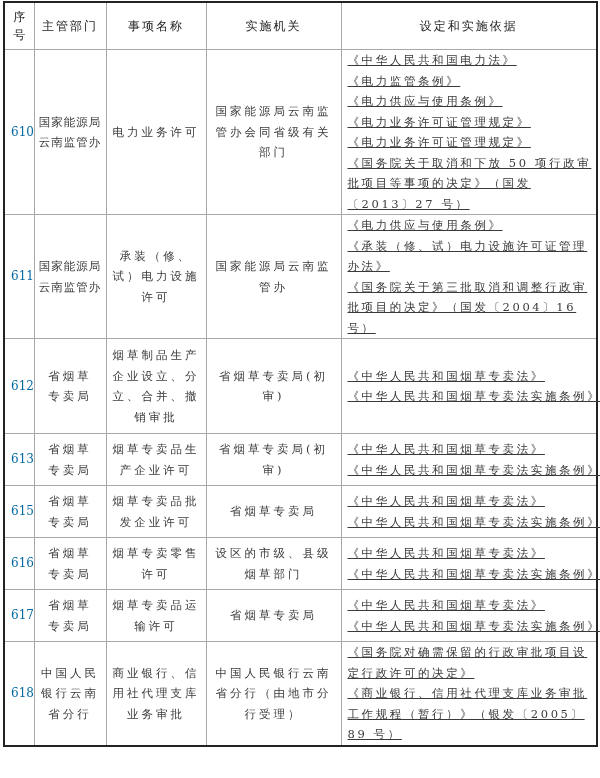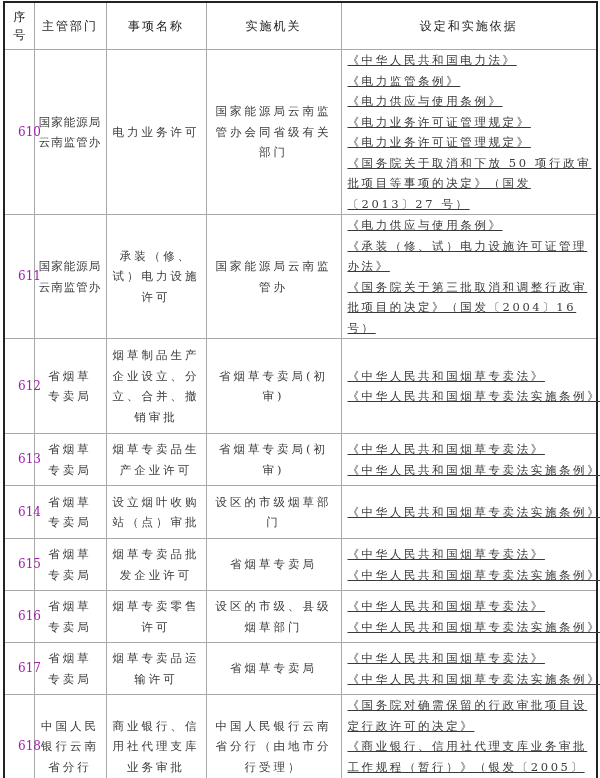--- a/index.html
+++ b/index.html
@@ -7,21 +7,21 @@
          font-family: "DejaVu Serif", "Liberation Serif", serif; color: #3a3a3a; }
   table { position: absolute; left: 3px; top: 1px; width: 593px; border-collapse: collapse;
           table-layout: fixed; border: 2px solid #222; }
   col.c0 { width: 30px; } col.c1 { width: 72px; } col.c2 { width: 100px; }
   col.c3 { width: 135px; } col.c4 { width: 256px; }
   th, td { border: 1px solid #a8a8a8; padding: 0 4px; vertical-align: middle;
            font-size: 11.5px; font-weight: normal; letter-spacing: 3px; line-height: 20.5px; }
   th { height: 46px; text-align: center; font-family: "DejaVu Sans", "Liberation Sans", sans-serif;
        letter-spacing: 2px; color: #222; font-size: 12px; }
   th.seq { letter-spacing: 0; padding: 0 2px; line-height: 18px; }
-  td.seq { text-align: center; letter-spacing: 0; padding: 0 13px; font-size: 12px; color: #a21caf; }
+  td.seq { text-align: center; letter-spacing: 0; padding: 0 6px; font-size: 12px; color: #0369a1; }
   td.dept { text-align: center; }
   td.basis { text-align: left; letter-spacing: 2.6px; padding-left: 6px; text-decoration: underline; }
   td.item, td.org { text-align: center; }
   .line { display: block; white-space: nowrap; }
   .wrap { display: block; white-space: normal; }
 </style>
 </head>
 <body>
 
 <table>
@@ -97,32 +97,20 @@
           <span class="line">专卖局</span>
       </td>
       <td class="item">烟草专卖品生产企业许可</td>
       <td class="org">省烟草专卖局(初审)</td>
       <td class="basis">
         <span class="line">《中华人民共和国烟草专卖法》</span>
         <span class="line">《中华人民共和国烟草专卖法实施条例》</span>
       </td>
     </tr>
 
-    <tr style="height:53px;">
-      <td class="seq">614</td>
-      <td class="dept">
-        <span class="line">省烟草</span>
-          <span class="line">专卖局</span>
-      </td>
-      <td class="item">设立烟叶收购站（点）审批</td>
-      <td class="org">设区的市级烟草部门</td>
-      <td class="basis">
-        <span class="line">《中华人民共和国烟草专卖法实施条例》</span>
-      </td>
-    </tr>
 
     <tr style="height:52px;">
       <td class="seq">615</td>
       <td class="dept">
         <span class="line">省烟草</span>
           <span class="line">专卖局</span>
       </td>
       <td class="item">烟草专卖品批发企业许可</td>
       <td class="org">省烟草专卖局</td>
       <td class="basis">

